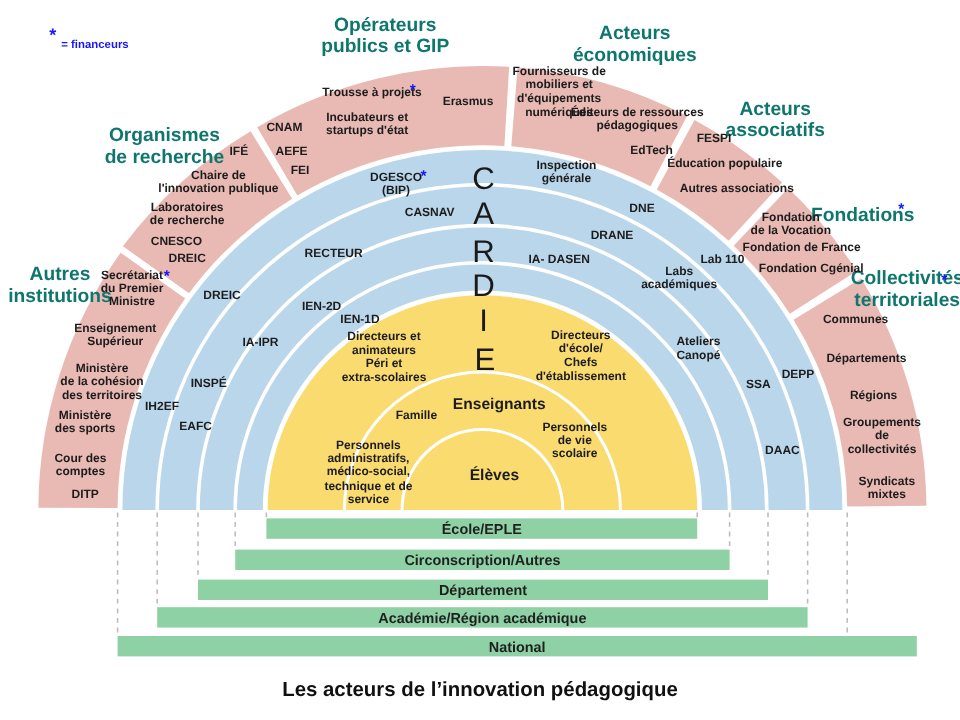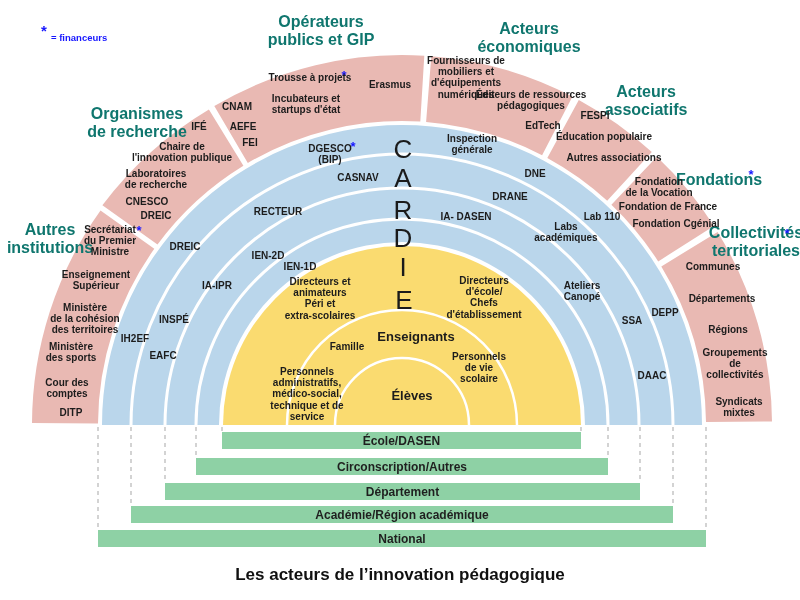--- a/index.html
+++ b/index.html
@@ -186,21 +186,21 @@
   <div class="lb" style="left:479px;top:368px">Personnels
 de vie
 scolaire</div>
   <div class="lb" style="left:307px;top:394px">Personnels
 administratifs,
 médico-social,
 technique et de
 service</div>
   <div class="lb big" style="left:412px;top:396px">Élèves</div>
 
-  <div class="bar" style="left:222px;top:432px;width:359px">École/DASEN</div>
+  <div class="bar" style="left:222px;top:432px;width:359px">École/EPLE</div>
   <div class="bar" style="left:196px;top:458px;width:412px">Circonscription/Autres</div>
   <div class="bar" style="left:165px;top:483px;width:475px">Département</div>
   <div class="bar" style="left:131px;top:506px;width:542px">Académie/Région académique</div>
-  <div class="bar" style="left:98px;top:530px;width:608px">National</div>
+  <div class="bar" style="left:98px;top:530px;width:666px">National</div>
 
   <div class="title">Les acteurs de l’innovation pédagogique</div>
 
 </div>
 
 </body></html>

